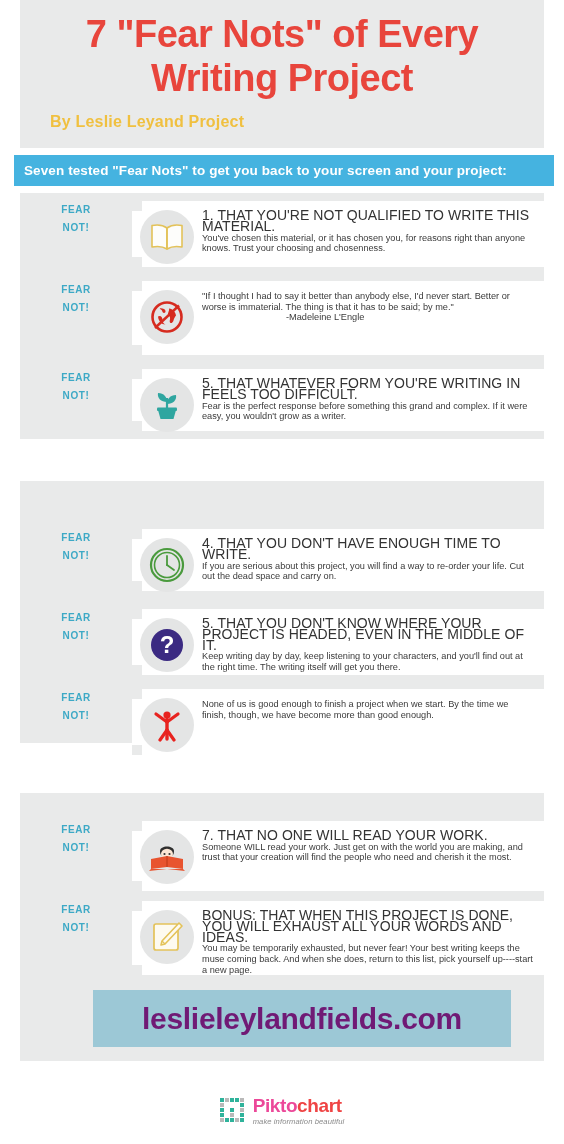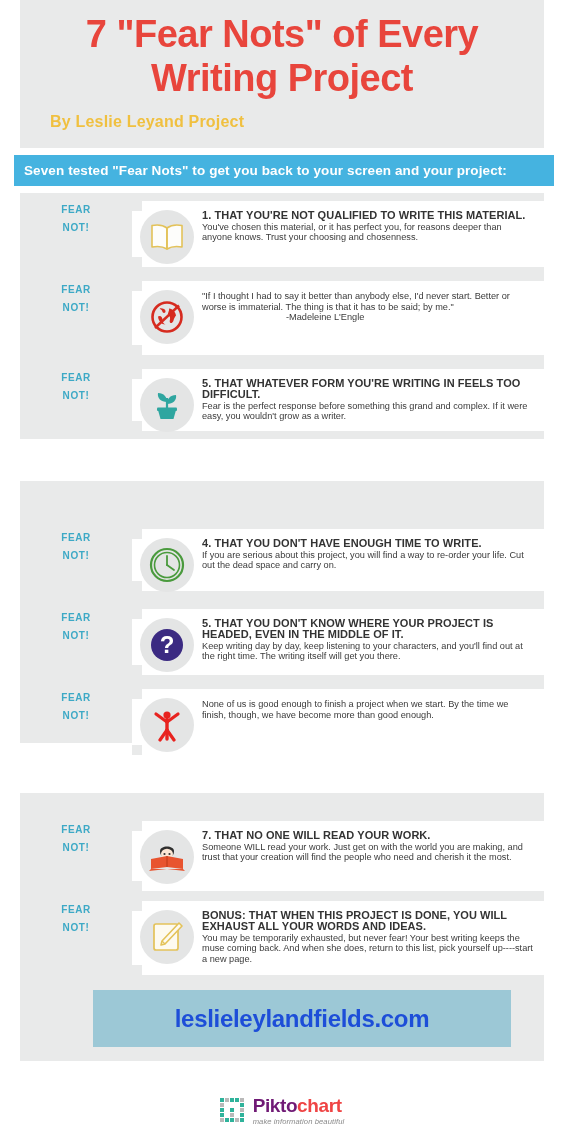--- a/index.html
+++ b/index.html
@@ -144,23 +144,23 @@
   .icon-wrap svg{display:block;}
 
   .card-text{
     flex:1 1 auto;
     color:#3a3a3a;
     font-size:9.2px;
     line-height:10.6px;
     padding-top:1px;
   }
   .card-head{
-    font-size:11px;
+    font-size:14px;
     line-height:10.8px;
-    font-weight:bold;
+    font-weight:normal;
     letter-spacing:0.05px;
     color:#333333;
   }
   .card-body{
     margin-top:1px;
     font-size:9.2px;
     line-height:10.6px;
     color:#3a3a3a;
   }
   .attrib{
@@ -175,23 +175,23 @@
     left:93px;
     top:990px;
     width:418px;
     height:57px;
     background:#9cc8d6;
     display:flex;
     align-items:center;
     justify-content:center;
   }
   #url-banner .url-text{
-    color:#1d4ed8;
+    color:#701a75;
     font-weight:bold;
-    font-size:24px;
+    font-size:30px;
     letter-spacing:-0.3px;
   }
 
   
   #pikto{
     position:absolute;
     left:0; right:0;
     top:1096px;
     display:flex;
     align-items:center;
@@ -204,21 +204,21 @@
   }
   #pikto .wordmark{
     display:flex;
     flex-direction:column;
     line-height:1;
   }
   #pikto .wm-top{
     font-size:19px;
     letter-spacing:-0.4px;
   }
-  #pikto .wm-top b{color:#701a75;font-weight:bold;}
+  #pikto .wm-top b{color:#ec4899;font-weight:bold;}
   #pikto .wm-top span{color:#ef4444;font-weight:bold;}
   #pikto .wm-sub{
     font-size:7.6px;
     color:#8a8a8a;
     margin-top:3px;
     letter-spacing:0.1px;
     font-style:italic;
   }
 </style>
 </head>
@@ -250,21 +250,21 @@
     <div class="card">
       <span class="icon-wrap">
         <svg width="36" height="30" viewBox="0 0 36 30">
           <path d="M18 6 C14 3 8 2.5 3 3.5 L3 25 C8 24 14 24.5 18 27 Z" fill="#fdfdfb" stroke="#e3c259" stroke-width="1.6" stroke-linejoin="round"></path>
           <path d="M18 6 C22 3 28 2.5 33 3.5 L33 25 C28 24 22 24.5 18 27 Z" fill="#fdfdfb" stroke="#e3c259" stroke-width="1.6" stroke-linejoin="round"></path>
           <line x1="18" y1="6" x2="18" y2="27" stroke="#e3c259" stroke-width="1.4"></line>
         </svg>
       </span>
       <div class="card-text">
         <div class="card-head">1. THAT YOU'RE NOT QUALIFIED TO WRITE THIS MATERIAL.</div>
-        <div class="card-body">You've chosen this material, or it has perfect you, for reasons deeper than anyone knows. Trust your choosing and chosenness.</div>
+        <div class="card-body">You've chosen this material, or it has chosen you, for reasons right than anyone knows. Trust your choosing and chosenness.</div>
       </div>
     </div>
   </div>
 
   <div class="row" style="top:281px;height:74px;">
     <div class="fearnot">
       <span>FEAR</span>
       <span>NOT!</span>
     </div>
     <div class="card">

